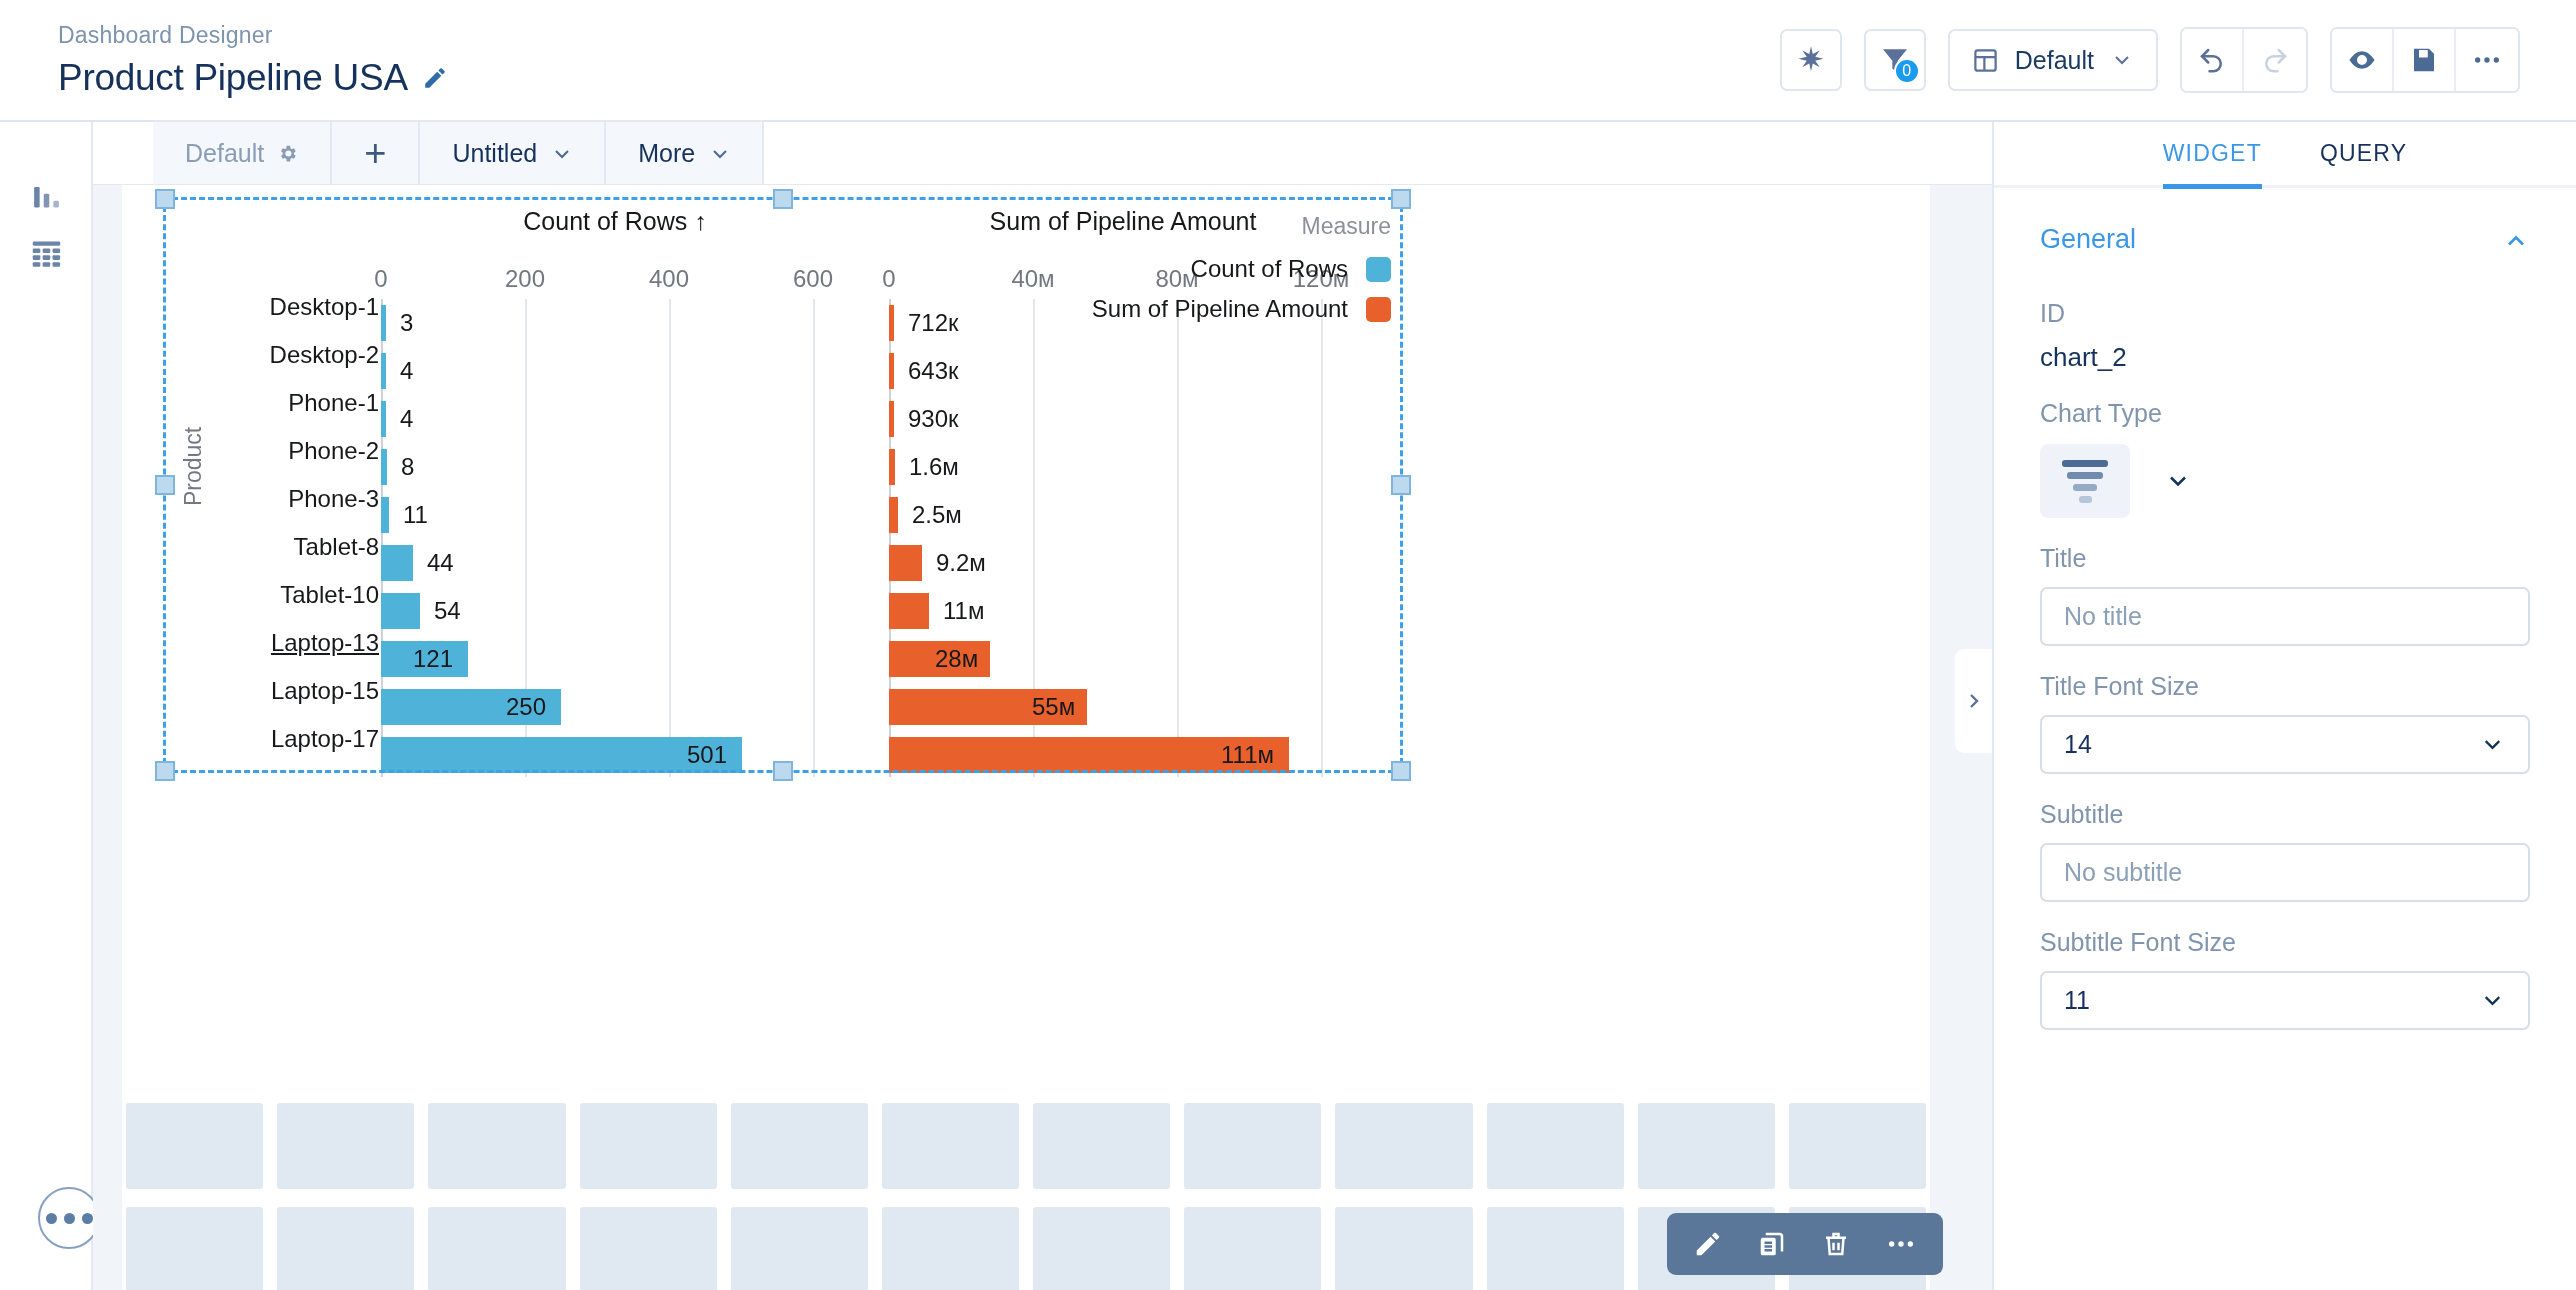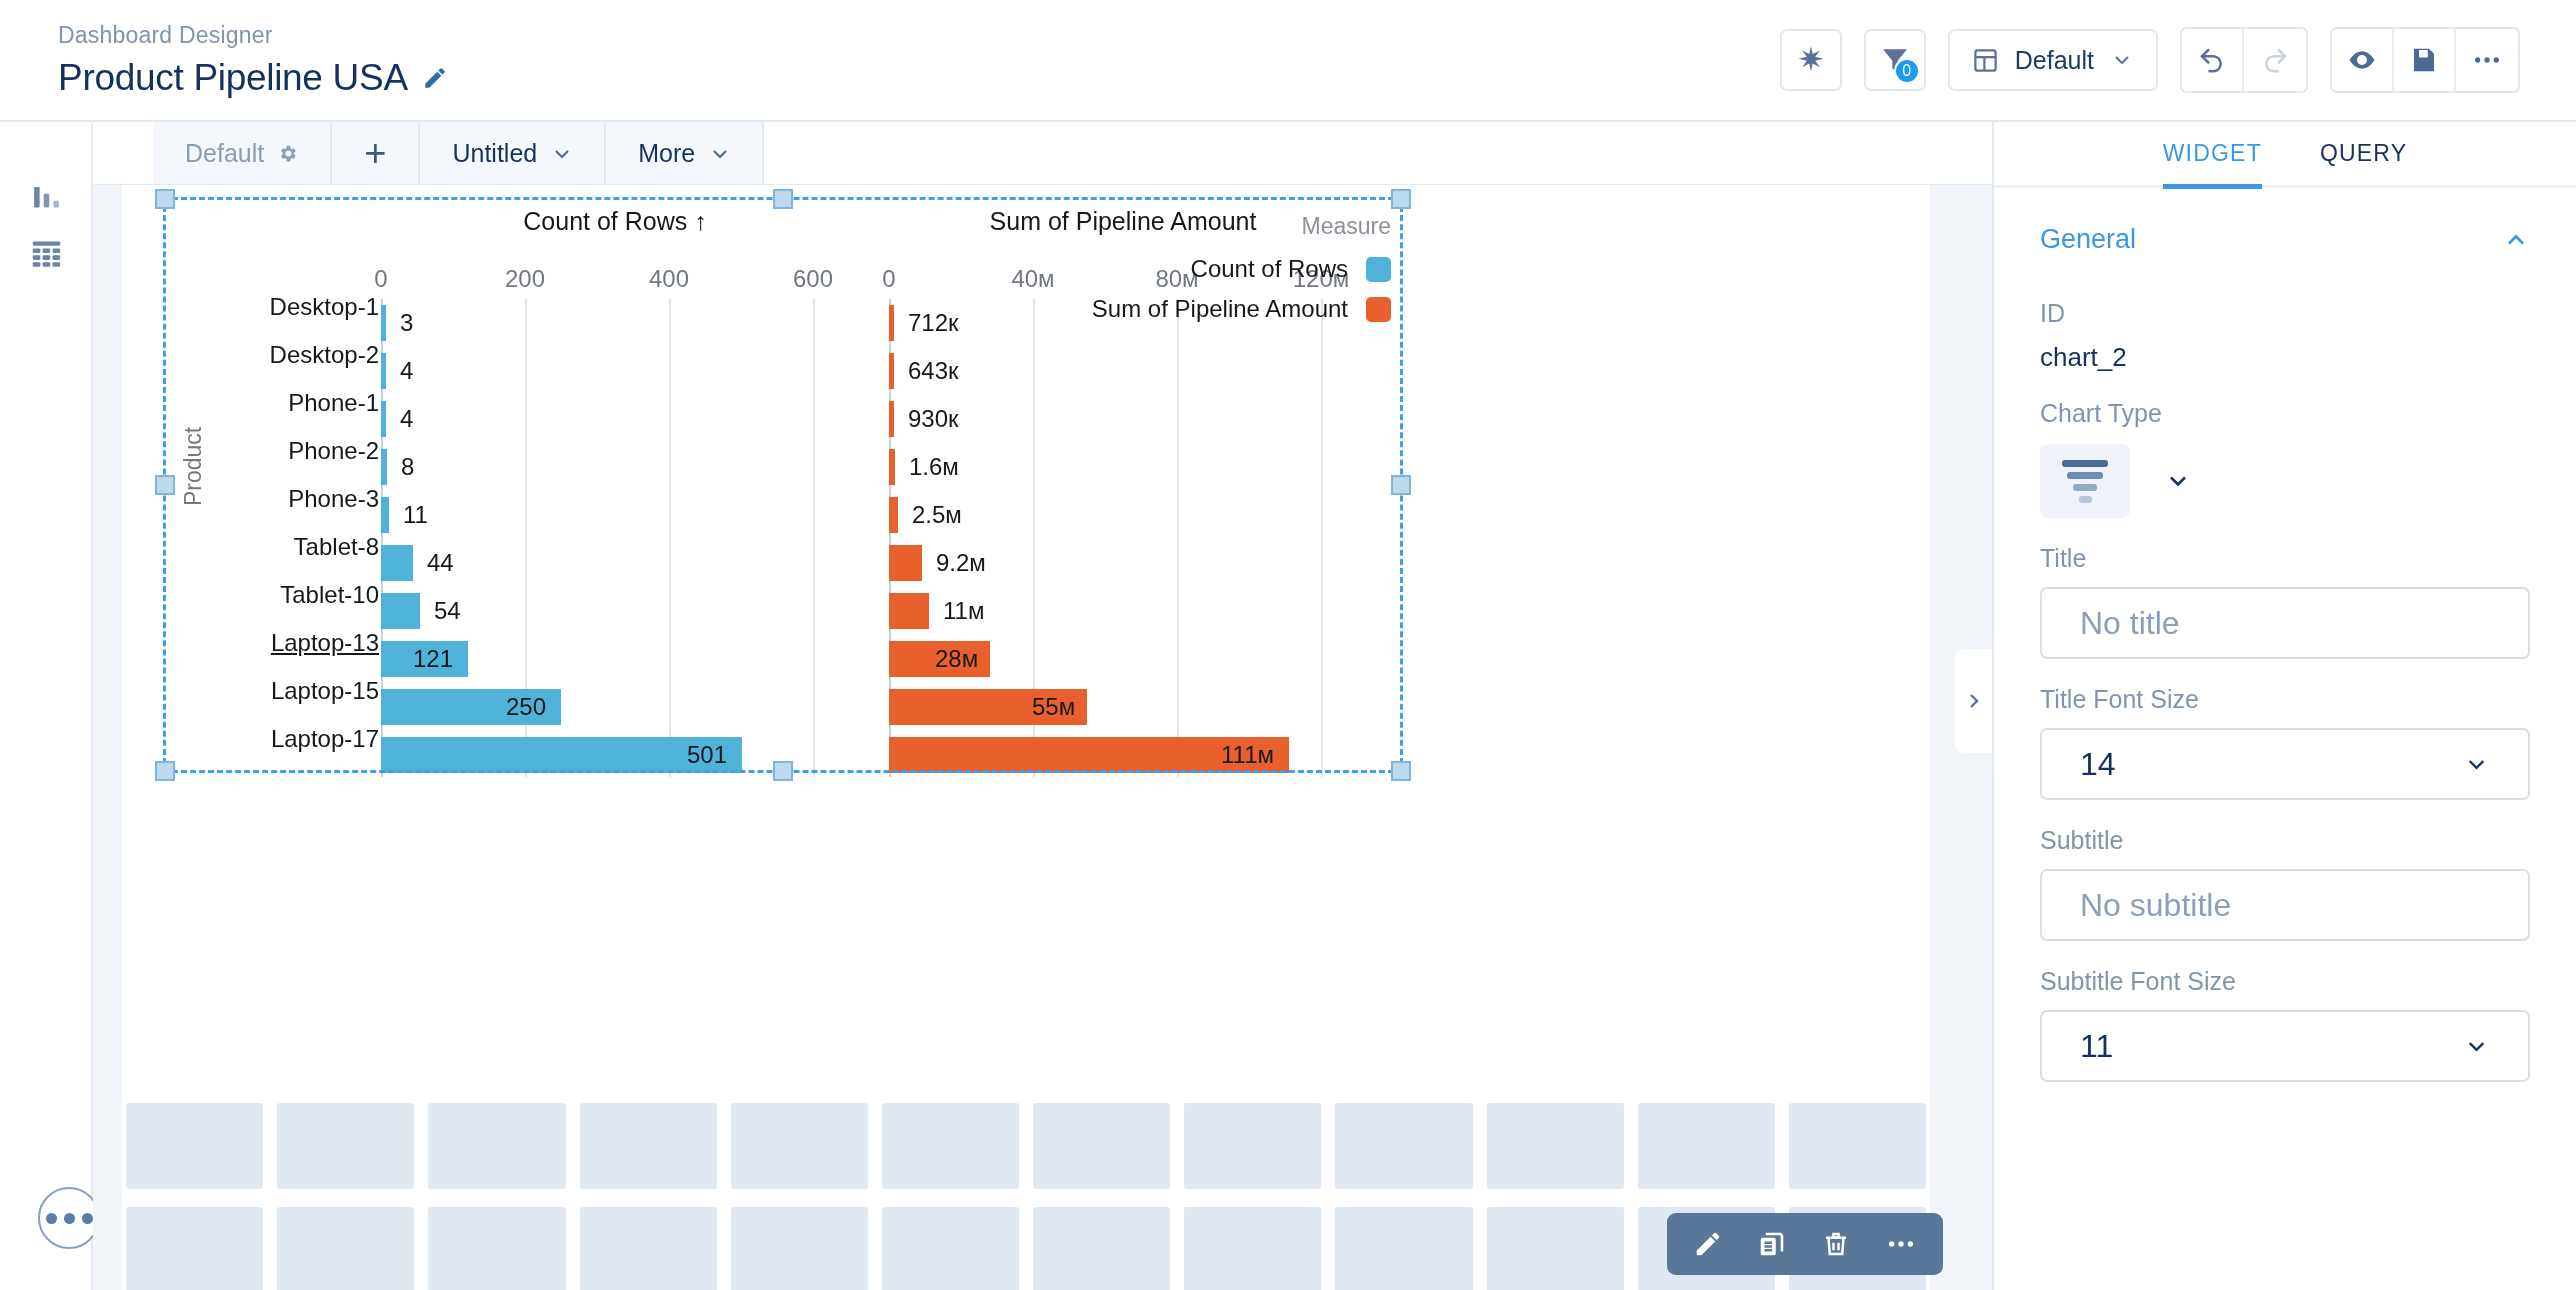--- a/index.html
+++ b/index.html
@@ -167,30 +167,30 @@
     height: 66px; display: flex; align-items: flex-start; justify-content: center;
     gap: 58px; border-bottom: 3px solid #eef2f7; padding-top: 18px;
   }
   .rp-tab {
     font-size: 23px; letter-spacing: 1.2px; color: #16325c;
     padding-bottom: 22px; cursor: pointer;
   }
   .rp-tab.active { color: #3a97e8; box-shadow: inset 0 -5px 0 #3a97e8; }
   .rp-body { padding: 0 46px; }
   .section-head {
-    display: flex; align-items: center; justify-content: space-between;
+    display: flex; align-items: flex-end; justify-content: space-between;
     padding: 36px 0 18px;
   }
   .section-head .t { font-size: 27px; color: #3a97e8; }
   .field-label { font-size: 25px; color: #8095ad; margin-top: 26px; }
   .field-value { font-size: 26px; color: #16325c; margin-top: 14px; }
   .input-box {
-    margin-top: 14px; height: 72px; border: 2px solid #d6dee8; border-radius: 7px;
-    display: flex; align-items: center; padding: 0 38px;
-    font-size: 32px; color: #16325c; background: #fff; cursor: text;
+    margin-top: 14px; height: 59px; border: 2px solid #d6dee8; border-radius: 7px;
+    display: flex; align-items: center; padding: 0 22px;
+    font-size: 25px; color: #16325c; background: #fff; cursor: text;
   }
   .input-box.placeholder { color: #8ba0b8; }
   .select-box { justify-content: space-between; cursor: pointer; }
   .charttype-row { display: flex; align-items: center; gap: 34px; margin-top: 16px; }
   .charttype-btn {
     width: 90px; height: 74px; background: #eff3f9; border-radius: 8px;
     display: flex; flex-direction: column; align-items: center; justify-content: center;
     gap: 5px; cursor: pointer;
   }
   .ct-bar { height: 7px; border-radius: 3px; background: #4d6c93; }

